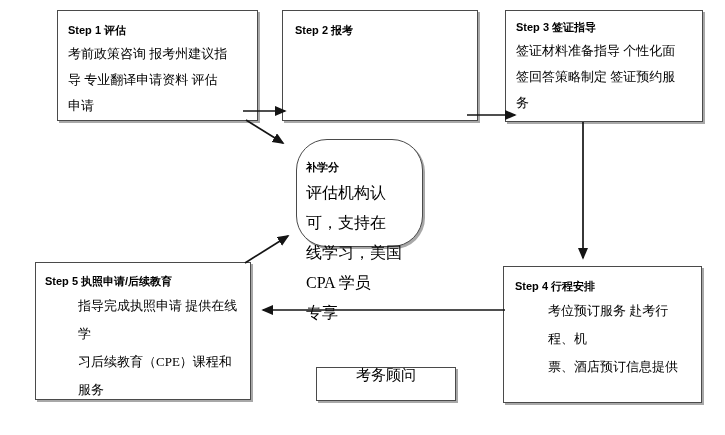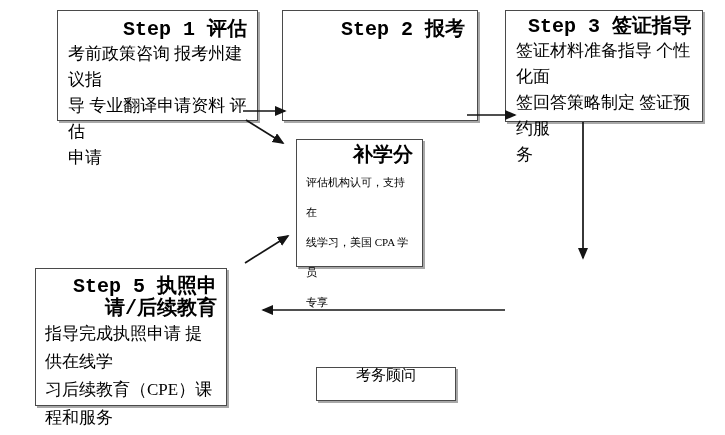--- a/index.html
+++ b/index.html
@@ -30,40 +30,39 @@
   .box {
     position: absolute;
     box-sizing: border-box;
     background: #ffffff;
     border: 1.4px solid var(--box-border, #4a4a4a);
     box-shadow: 2px 2px 0 var(--box-shadow, #a8a8a8);
     z-index: 1;
     color: #000000;
   }
   .box-title {
-    font-family: Liberation Mono, monospace;
+    font-family: Liberation Sans, sans-serif;
     font-weight: bold;
-    font-size: 20px;
+    font-size: 11px;
     line-height: 22px;
     white-space: pre-line;
-    text-align: right;
   }
   .box-body {
     font-family: "Liberation Serif", "DejaVu Serif", serif;
-    font-size: 17px;
+    font-size: 13px;
     line-height: 26px;
     white-space: pre-line;
   }
   .box-step1 { left: 57px;  top: 10px;  width: 201px; height: 111px; padding: 8px 10px; }
   .box-step2 { left: 282px; top: 10px;   width: 196px; height: 111px; padding: 8px 12px; }
   .box-step3 { left: 505px; top: 10px;  width: 198px; height: 112px; padding: 5px 10px; }
-  .box-credits { left: 296px; top: 139px; width: 127px; height: 128px; padding: 5px 9px; }
-  .box-credits .box-body { font-size: 11px; line-height: 30px; }
-  .box-step5 { left: 35px;  top: 268px; width: 192px; height: 138px; padding: 7px 9px; }
-  .box-step5 .box-body, .box-step4 .box-body { line-height: 28px; }
+  .box-credits { left: 296px; top: 139px; width: 127px; height: 108px; padding: 16px 9px; border-radius: 31px; }
+  .box-credits .box-body { font-size: 16px; line-height: 30px; }
+  .box-step5 { left: 35px;  top: 262px; width: 216px; height: 138px; padding: 7px 9px; }
+  .box-step5 .box-body, .box-step4 .box-body { line-height: 28px; margin-left: 33px; }
   .box-step4 { left: 503px; top: 266px; width: 199px; height: 137px; padding: 8px 11px; }
   .box-advisor {
     left: 316px; top: 367px; width: 140px; height: 34px;
     display: flex; align-items: flex-start; justify-content: center;
   }
   .box-advisor .box-body { line-height: 15px; font-size: 15px; }
 </style>
 </head>
 <body style="--box-border: #4a4a4a; --box-shadow: #a8a8a8; --arrow: #141414; --background: #ffffff; --text: #000000;">
 
@@ -107,18 +106,23 @@
 线学习，美国 CPA 学员
 专享</div>
   </div>
 
   <div class="box box-step5">
     <div class="box-title">Step 5 执照申请/后续教育</div>
     <div class="box-body">指导完成执照申请 提供在线学
 习后续教育（CPE）课程和服务</div>
   </div>
 
+  <div class="box box-step4">
+    <div class="box-title">Step 4 行程安排</div>
+    <div class="box-body">考位预订服务 赴考行程、机
+票、酒店预订信息提供</div>
+  </div>
 
   <div class="box box-advisor">
     <div class="box-body">考务顾问</div>
   </div>
 
 </div>
 
 </body></html>

